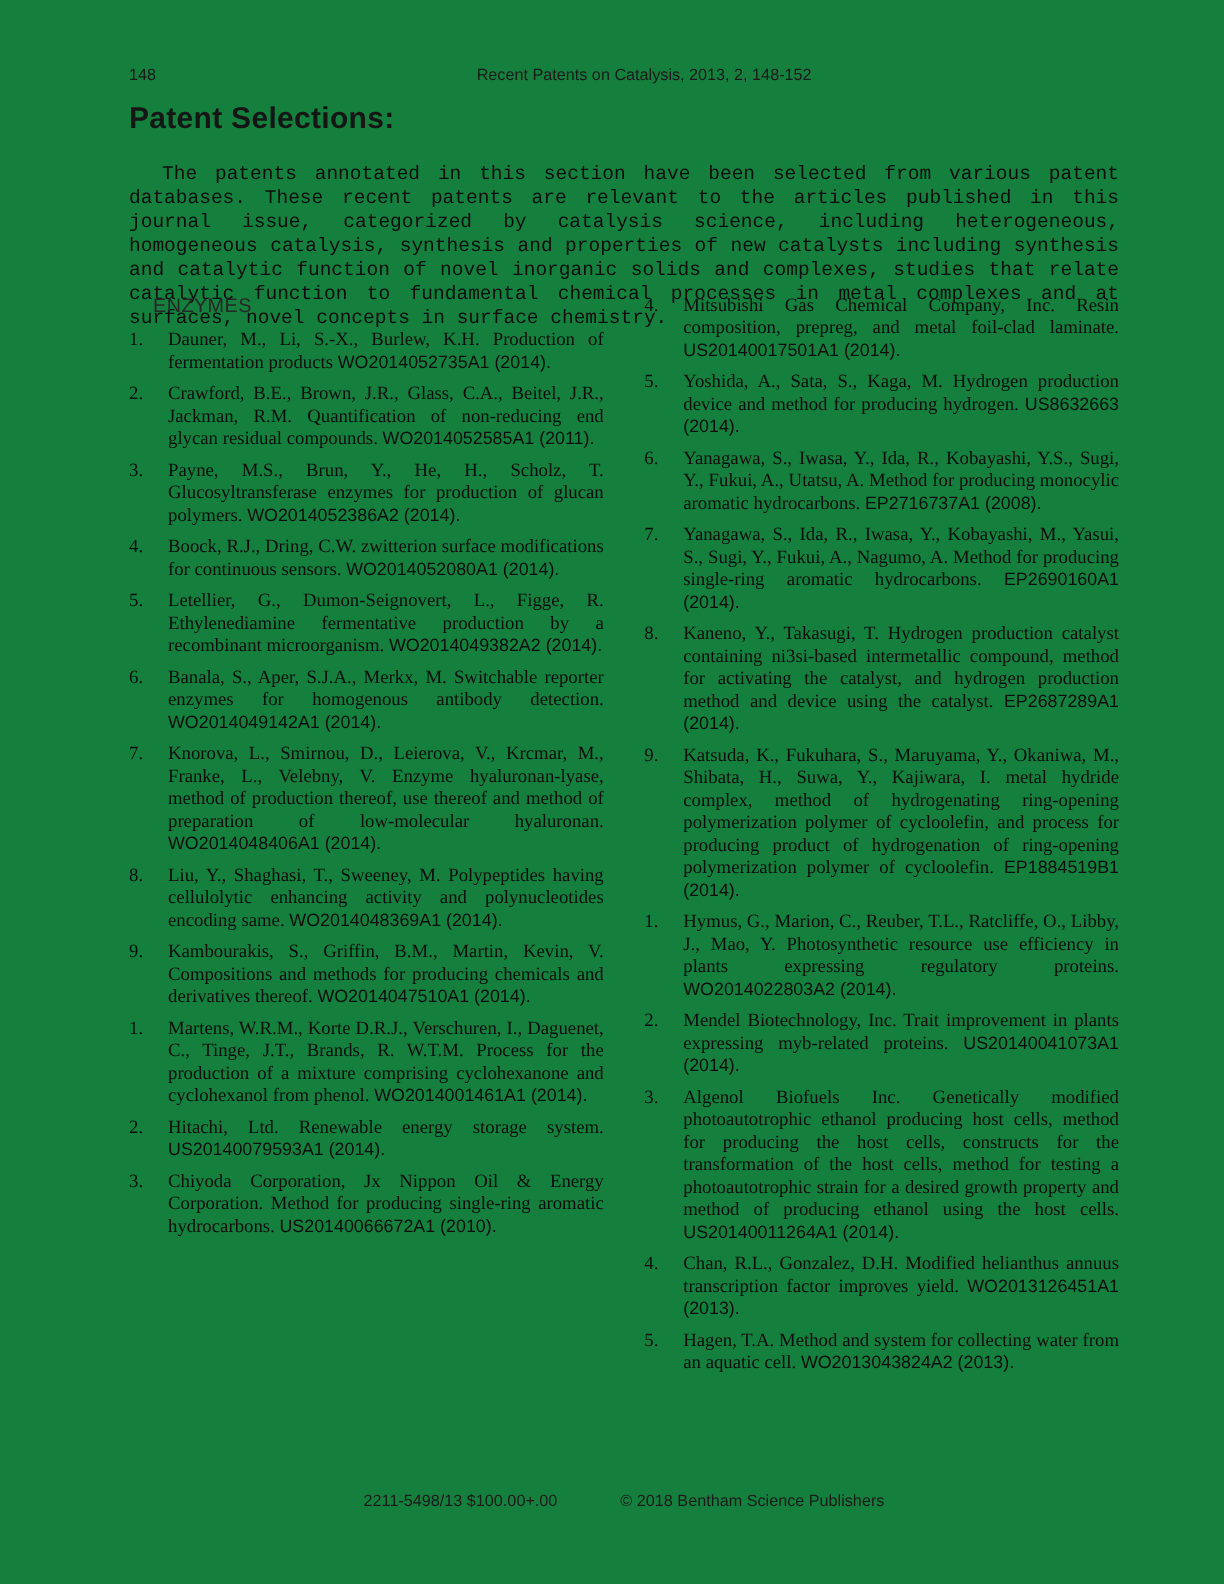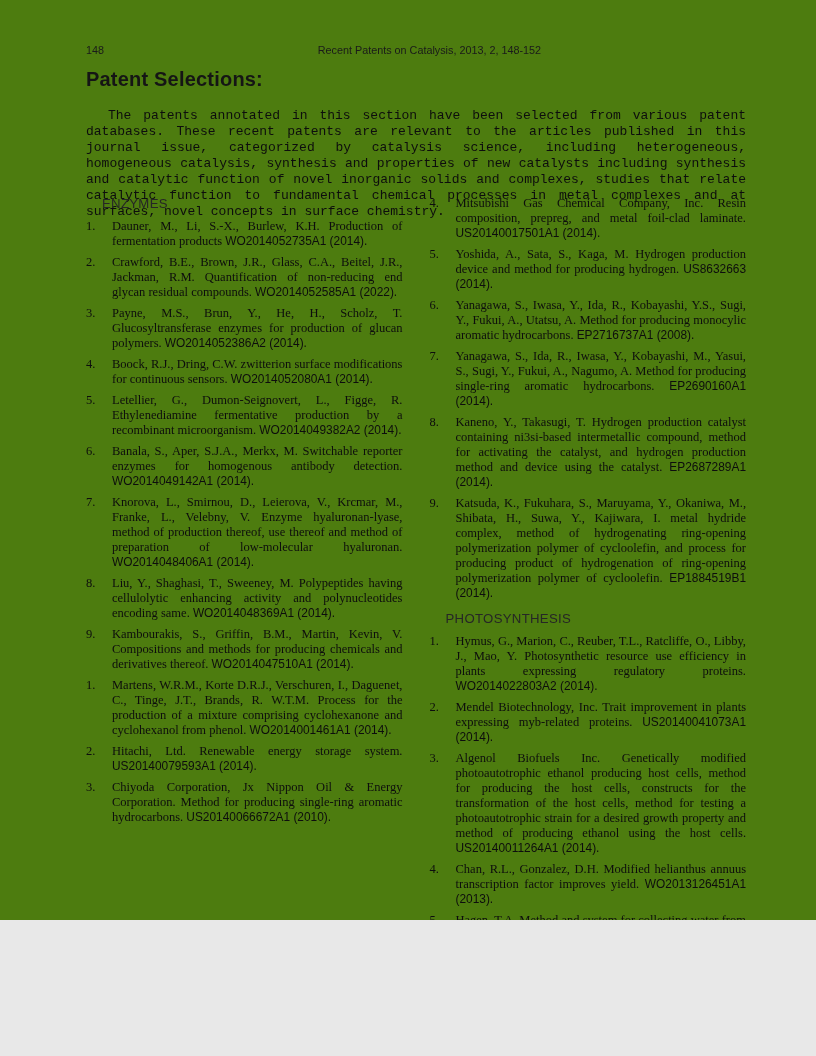--- a/index.html
+++ b/index.html
@@ -1,20 +1,20 @@
 <!DOCTYPE html>
 <html><head>
 <meta charset="utf-8">
 <style>
   html,body{margin:0;padding:0;background:#e8e8e8;}
   .page{
     position:relative;
-    width:816px;height:920px;
+    width:816px;height:1056px;
     margin:0 auto;
-    background:#4d7c0f;
+    background:#15803d;
     box-sizing:border-box;
     color:#111;
     overflow:hidden;
   }
   .running-head{
     position:absolute;top:44px;left:86px;right:70px;height:16px;
     font-family:"Liberation Sans",sans-serif;
     font-size:10.8px;color:#1a1a1a;
   }
   .page-num{position:absolute;left:0;top:0;}
@@ -76,21 +76,21 @@
 
   <div class="columns">
     <div class="col" id="col-left">
         <div class="section-heading">ENZYMES</div>
         <div class="entry">
           <span class="entry-num">1.</span>
           <span class="entry-text">Dauner, M., Li, S.-X., Burlew, K.H. Production of fermentation products <span class="entry-ref">WO2014052735A1 (2014).</span></span>
         </div>
         <div class="entry">
           <span class="entry-num">2.</span>
-          <span class="entry-text">Crawford, B.E., Brown, J.R., Glass, C.A., Beitel, J.R., Jackman, R.M. Quantification of non-reducing end glycan residual compounds. <span class="entry-ref">WO2014052585A1 (2022).</span></span>
+          <span class="entry-text">Crawford, B.E., Brown, J.R., Glass, C.A., Beitel, J.R., Jackman, R.M. Quantification of non-reducing end glycan residual compounds. <span class="entry-ref">WO2014052585A1 (2011).</span></span>
         </div>
         <div class="entry">
           <span class="entry-num">3.</span>
           <span class="entry-text">Payne, M.S., Brun, Y., He, H., Scholz, T. Glucosyltransferase enzymes for production of glucan polymers. <span class="entry-ref">WO2014052386A2 (2014).</span></span>
         </div>
         <div class="entry">
           <span class="entry-num">4.</span>
           <span class="entry-text">Boock, R.J., Dring, C.W. zwitterion surface modifications for continuous sensors. <span class="entry-ref">WO2014052080A1 (2014).</span></span>
         </div>
         <div class="entry">
@@ -144,21 +144,20 @@
           <span class="entry-text">Yanagawa, S., Ida, R., Iwasa, Y., Kobayashi, M., Yasui, S., Sugi, Y., Fukui, A., Nagumo, A. Method for producing single-ring aromatic hydrocarbons. <span class="entry-ref">EP2690160A1 (2014).</span></span>
         </div>
         <div class="entry">
           <span class="entry-num">8.</span>
           <span class="entry-text">Kaneno, Y., Takasugi, T. Hydrogen production catalyst containing ni3si-based intermetallic compound, method for activating the catalyst, and hydrogen production method and device using the catalyst. <span class="entry-ref">EP2687289A1 (2014).</span></span>
         </div>
         <div class="entry">
           <span class="entry-num">9.</span>
           <span class="entry-text">Katsuda, K., Fukuhara, S., Maruyama, Y., Okaniwa, M., Shibata, H., Suwa, Y., Kajiwara, I. metal hydride complex, method of hydrogenating ring-opening polymerization polymer of cycloolefin, and process for producing product of hydrogenation of ring-opening polymerization polymer of cycloolefin. <span class="entry-ref">EP1884519B1 (2014).</span></span>
         </div>
-        <div class="section-heading">PHOTOSYNTHESIS</div>
         <div class="entry">
           <span class="entry-num">1.</span>
           <span class="entry-text">Hymus, G., Marion, C., Reuber, T.L., Ratcliffe, O., Libby, J., Mao, Y. Photosynthetic resource use efficiency in plants expressing regulatory proteins. <span class="entry-ref">WO2014022803A2 (2014).</span></span>
         </div>
         <div class="entry">
           <span class="entry-num">2.</span>
           <span class="entry-text">Mendel Biotechnology, Inc. Trait improvement in plants expressing myb-related proteins. <span class="entry-ref">US20140041073A1 (2014).</span></span>
         </div>
         <div class="entry">
           <span class="entry-num">3.</span>

